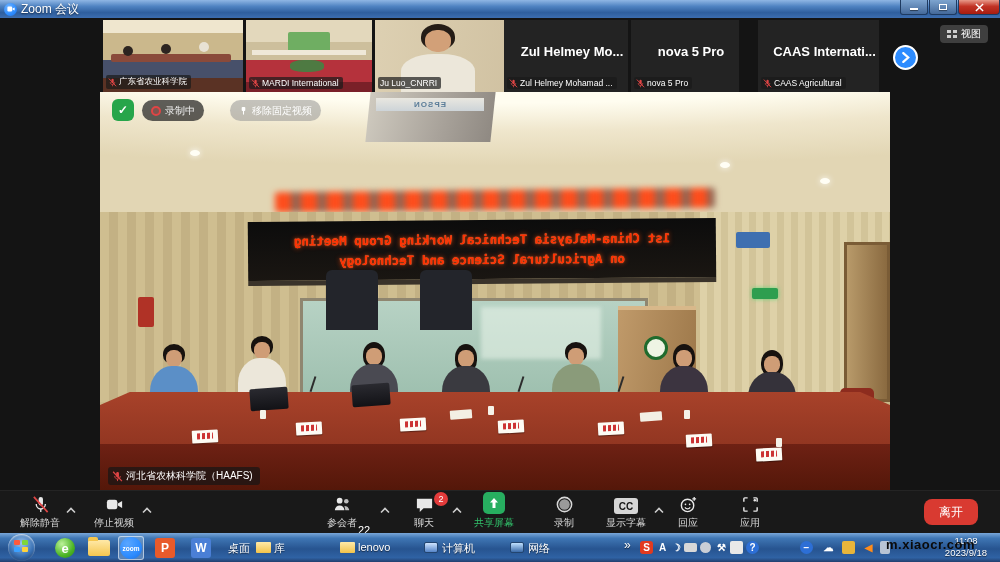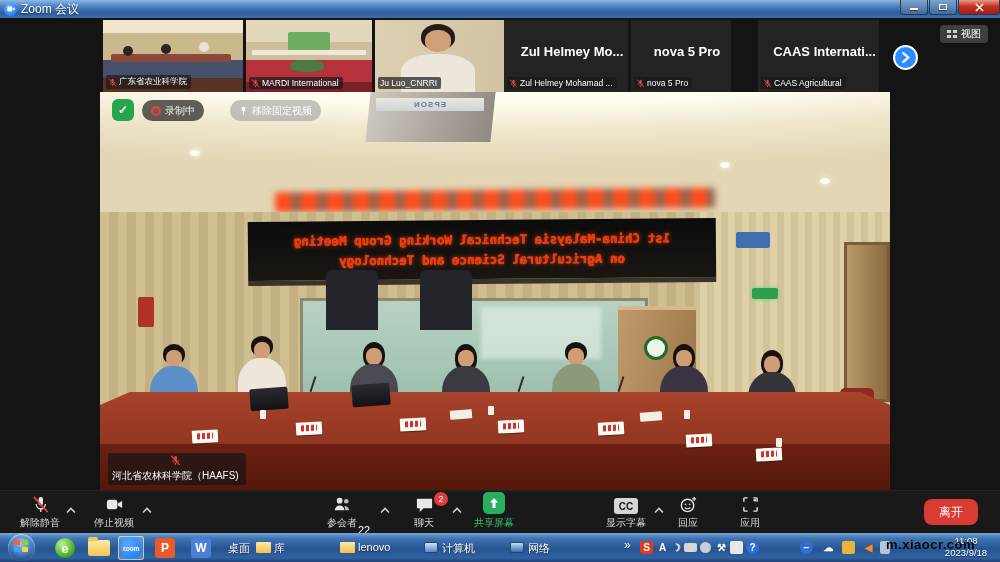--- a/index.html
+++ b/index.html
@@ -119,21 +119,21 @@
   .rec-shield{ position:absolute; left:12px; top:7px; width:22px; height:22px; border-radius:6px;
     background:#27a54a; display:flex; align-items:center; justify-content:center;
     color:#fff; font-size:12px; font-weight:bold; }
   .pill{ position:absolute; height:21px; display:flex; align-items:center; gap:4px;
     border-radius:11px; padding:0 9px; color:#efefef; font-size:10px; white-space:nowrap; }
   .pill.rec{ left:42px; top:8px; background:rgba(35,35,35,.72); }
   .recdot{ width:10px; height:10px; border-radius:50%; border:2px solid #e04545; background:rgba(224,69,69,.25); }
   .pill.pin{ left:130px; top:8px; background:rgba(150,150,150,.55); color:#fff; }
   .pinico{ width:9px; height:9px; }
   .speakertag{ position:absolute; left:8px; bottom:5px; display:flex; align-items:center; gap:3px;
-    background:rgba(22,22,22,.7); border-radius:3px; padding:2px 7px 2px 4px; color:#fff; font-size:10px;flex-direction:column; }
+    background:rgba(22,22,22,.7); border-radius:3px; padding:2px 7px 2px 4px; color:#fff; font-size:10px; }
 
   
   .mtoolbar{ position:absolute; left:0; top:472px; width:1000px; height:43px; background:#191919;
     border-top:1px solid #242424; }
   .titem{ position:absolute; top:3px; width:64px; display:flex; flex-direction:column; align-items:center;
     color:#d8d8d8; font-size:10px; background:none; border:none; font-family:inherit; }
   .titem .ic{ height:20px; display:flex; align-items:flex-end; justify-content:center; margin-bottom:2px; }
   .titem svg{ width:19px; height:19px; }
   .chev{ position:absolute; top:9px; width:10px; height:8px; }
   .chev svg{ width:10px; height:7px; }
@@ -261,21 +261,21 @@
         <svg class="micoff" viewBox="0 0 12 12">
             <rect x="4.6" y="1" width="3" height="6" rx="1.5" fill="#e04545"></rect>
             <path d="M3 5.5c0 2 1.3 3.2 3 3.2s3-1.2 3-3.2" stroke="#e04545" fill="none"></path>
             <line x1="6" y1="8.7" x2="6" y2="11" stroke="#e04545"></line>
             <line x1="1.2" y1="0.8" x2="10.8" y2="11" stroke="#e04545" stroke-width="1.3"></line>
           </svg>
         <span>Zul Helmey Mohamad ...</span>
       </div>
     </div>
 
-    <div class="thumb" style="left:631px;width:100px;background:#232323;">
+    <div class="thumb" style="left:631px;width:108px;background:#232323;">
       <div class="bigname">nova 5 Pro</div>
       <div class="thumb-label">
         <svg class="micoff" viewBox="0 0 12 12">
             <rect x="4.6" y="1" width="3" height="6" rx="1.5" fill="#e04545"></rect>
             <path d="M3 5.5c0 2 1.3 3.2 3 3.2s3-1.2 3-3.2" stroke="#e04545" fill="none"></path>
             <line x1="6" y1="8.7" x2="6" y2="11" stroke="#e04545"></line>
             <line x1="1.2" y1="0.8" x2="10.8" y2="11" stroke="#e04545" stroke-width="1.3"></line>
           </svg>
         <span>nova 5 Pro</span>
       </div>
@@ -498,20 +498,29 @@
         <span class="ic">
             <span class="sharebox">
           <svg viewBox="0 0 12 12">
                 <path d="M6 1 L10 5.5 H7.5 V11 H4.5 V5.5 H2 Z" fill="#fff"></path>
               </svg>
         </span>
           </span>
         <span class="sharelabel">共享屏幕</span>
       </button>
 
+      <button class="titem" style="left:532px;">
+        <span class="ic">
+          <svg viewBox="0 0 20 20">
+              <circle cx="10" cy="10" r="7.5" stroke="#d8d8d8" stroke-width="1.6" fill="none"></circle>
+              <circle cx="10" cy="10" r="5.5" fill="#9a9a9a"></circle>
+            </svg>
+        </span>
+        <span>录制</span>
+      </button>
 
       <button class="titem" style="left:594px;">
         <span class="ic">
             <span class="ccbox">CC</span>
           </span>
         <span>显示字幕</span>
       </button>
       <span class="chev" style="left:654px;"><svg viewBox="0 0 10 7">
             <path d="M1 5.5 L5 1.5 L9 5.5" stroke="#cfcfcf" stroke-width="1.6" fill="none"></path>
           </svg></span>

